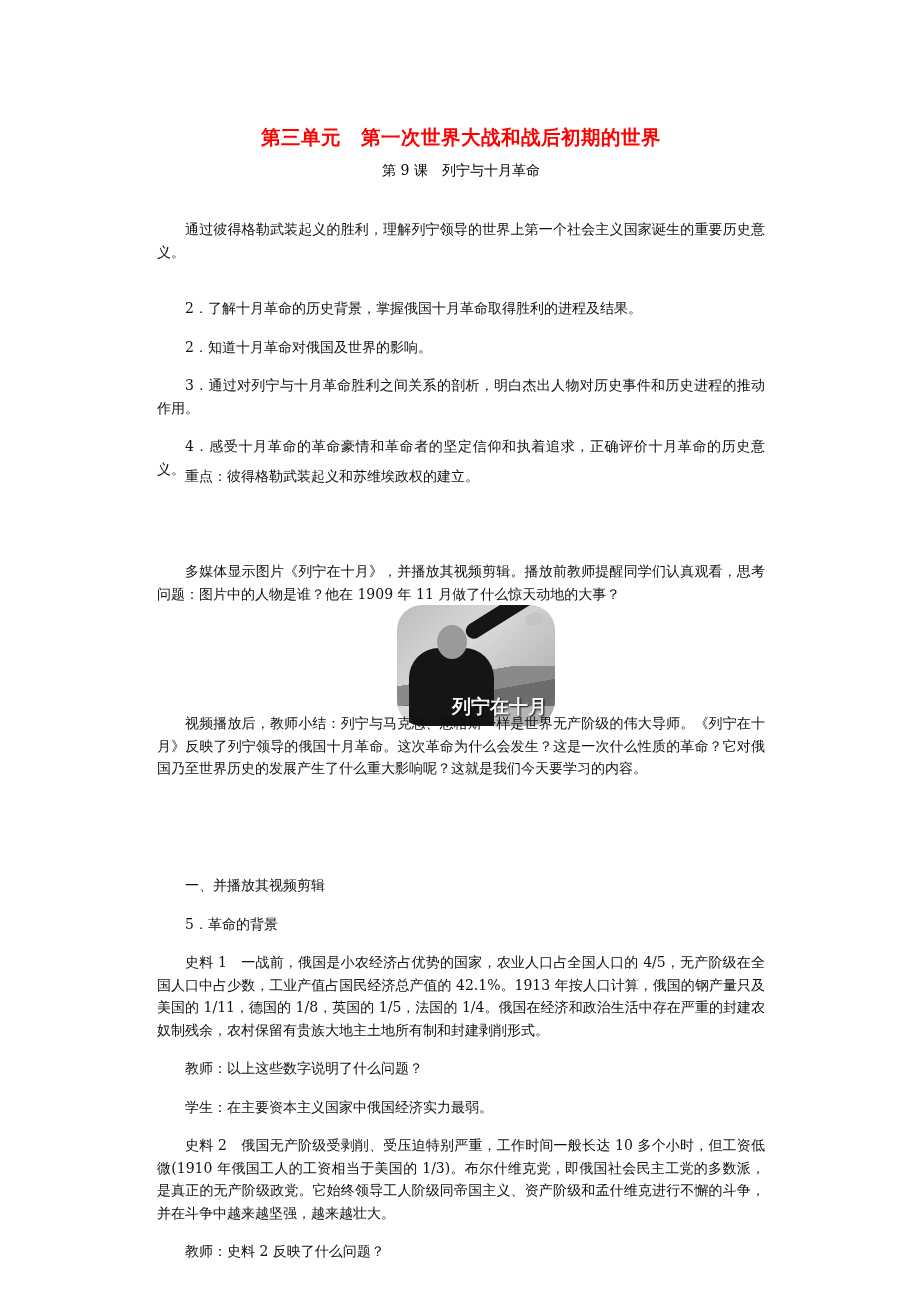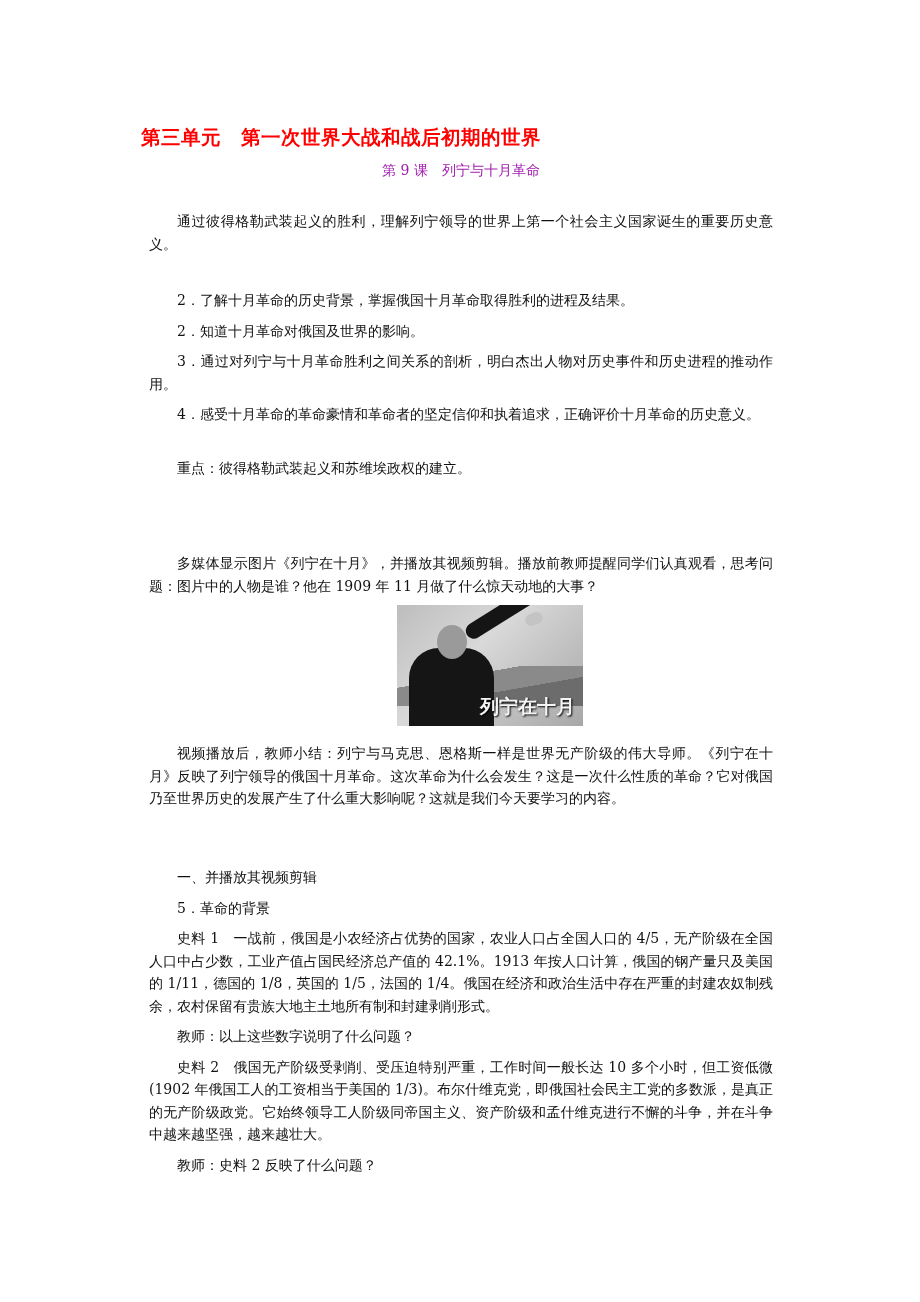--- a/index.html
+++ b/index.html
@@ -1,28 +1,28 @@
 <!DOCTYPE html>
 <html><head>
 <meta charset="utf-8">
 <style>
   html, body { margin: 0; padding: 0; background: #ffffff; }
   body { width: 920px; height: 1302px; position: relative; overflow: hidden;
          font-family: "DejaVu Serif", "Liberation Serif", serif; color: #111; }
   .page { position: absolute; left: 141px; top: 0; width: 640px; }
-  .title { position: absolute; left: 0; width: 640px; top: 124px; 
+  .title { position: absolute; left: 0; width: 640px; top: 124px; text-align: center;
            font-family: "DejaVu Sans", "Liberation Sans", sans-serif; font-weight: bold;
            font-size: 19.5px; color: #ff0000; letter-spacing: 0.5px; white-space: pre; }
   .subtitle { position: absolute; left: 0; width: 640px; top: 162px; text-align: center;
-              font-size: 14px; color: #a21caf; white-space: pre; }
+              font-size: 14px; color: #000000; white-space: pre; }
   .block { position: absolute; left: 0; width: 640px; font-size: 14px; line-height: 22.5px;
            text-align: justify; }
-  .block p { margin: 8px; text-indent: 28px; }
-  .figure { position: absolute; left: 256px; top: 605px; width: 186px; height: 121px;
-            background: linear-gradient(135deg, #bdbdbd 0%, #d9d9d9 40%, #a7a7a7 100%); overflow: hidden; }
+  .block p { margin: 16px; text-indent: 28px; }
+  .figure { position: absolute; left: 256px; top: 605px; width: 158px; height: 121px;
+            background: linear-gradient(135deg, #bdbdbd 0%, #d9d9d9 40%, #a7a7a7 100%); overflow: hidden; border-radius: 25px; }
   .figure .flag { position: absolute; left: 0; right: 0; bottom: 20px; height: 40px;
                   background: linear-gradient(170deg, transparent 0 30%, #8a8a8a 30% 60%, #6c6c6c 60%); }
   .figure .body { position: absolute; left: 12px; bottom: 0; width: 85px; height: 78px; background: #151515;
                   border-radius: 30px 30px 0 0; }
   .figure .head { position: absolute; left: 40px; top: 20px; width: 30px; height: 34px; background: #9a9a9a;
                   border-radius: 50%; }
   .figure .arm { position: absolute; left: 70px; top: 22px; width: 78px; height: 16px; background: #151515;
                  transform: rotate(-32deg); transform-origin: left center; border-radius: 8px; }
   .figure .hand { position: absolute; left: 128px; top: 8px; width: 18px; height: 12px; background: #c4c4c4;
                   border-radius: 6px; transform: rotate(-20deg); }
@@ -59,26 +59,27 @@
 
   <div class="figure">
     <div class="flag"></div>
     <div class="body"></div>
     <div class="head"></div>
     <div class="arm"></div>
     <div class="hand"></div>
     <div class="caption">列宁在十月</div>
   </div>
 
-  <div class="block" style="top:734px;">
+  <div class="block" style="top:696px;">
     <p>视频播放后，教师小结：列宁与马克思、恩格斯一样是世界无产阶级的伟大导师。《列宁在十月》反映了列宁领导的俄国十月革命。这次革命为什么会发生？这是一次什么性质的革命？它对俄国乃至世界历史的发展产生了什么重大影响呢？这就是我们今天要学习的内容。</p>
   </div>
 
   <div class="block" style="top:858px;">
     <p>一、并播放其视频剪辑</p>
     <p>5．革命的背景</p>
     <p>史料 1　一战前，俄国是小农经济占优势的国家，农业人口占全国人口的 4/5，无产阶级在全国人口中占少数，工业产值占国民经济总产值的 42.1%。1913 年按人口计算，俄国的钢产量只及美国的 1/11，德国的 1/8，英国的 1/5，法国的 1/4。俄国在经济和政治生活中存在严重的封建农奴制残余，农村保留有贵族大地主土地所有制和封建剥削形式。</p>
     <p>教师：以上这些数字说明了什么问题？</p>
-    <p>史料 2　俄国无产阶级受剥削、受压迫特别严重，工作时间一般长达 10 多个小时，但工资低微(1902 年俄国工人的工资相当于美国的 1/3)。布尔什维克党，即俄国社会民主工党的多数派，是真正的无产阶级政党。它始终领导工人阶级同帝国主义、资产阶级和孟什维克进行不懈的斗争，并在斗争中越来越坚强，越来越壮大。</p>
+    <p>学生：在主要资本主义国家中俄国经济实力最弱。</p>
+    <p>史料 2　俄国无产阶级受剥削、受压迫特别严重，工作时间一般长达 10 多个小时，但工资低微(1910 年俄国工人的工资相当于美国的 1/3)。布尔什维克党，即俄国社会民主工党的多数派，是真正的无产阶级政党。它始终领导工人阶级同帝国主义、资产阶级和孟什维克进行不懈的斗争，并在斗争中越来越坚强，越来越壮大。</p>
     <p>教师：史料 2 反映了什么问题？</p>
   </div>
 
 </div>
 
 </body></html>

